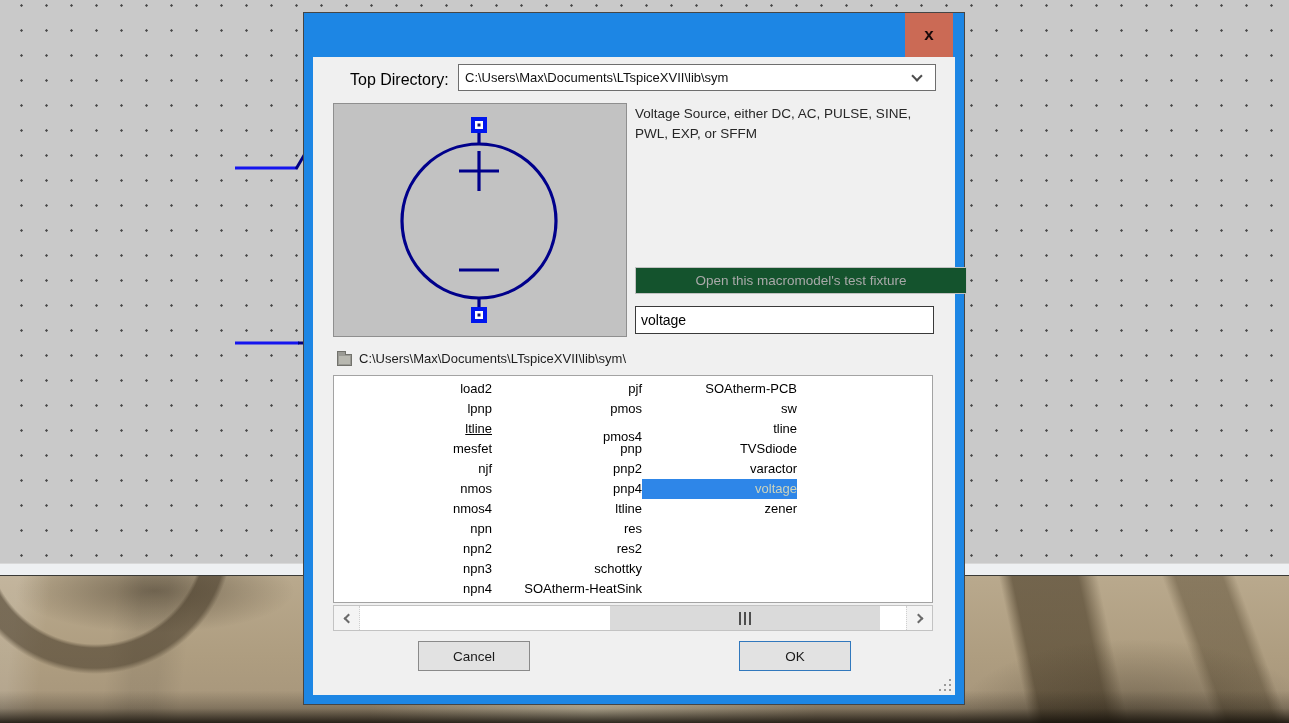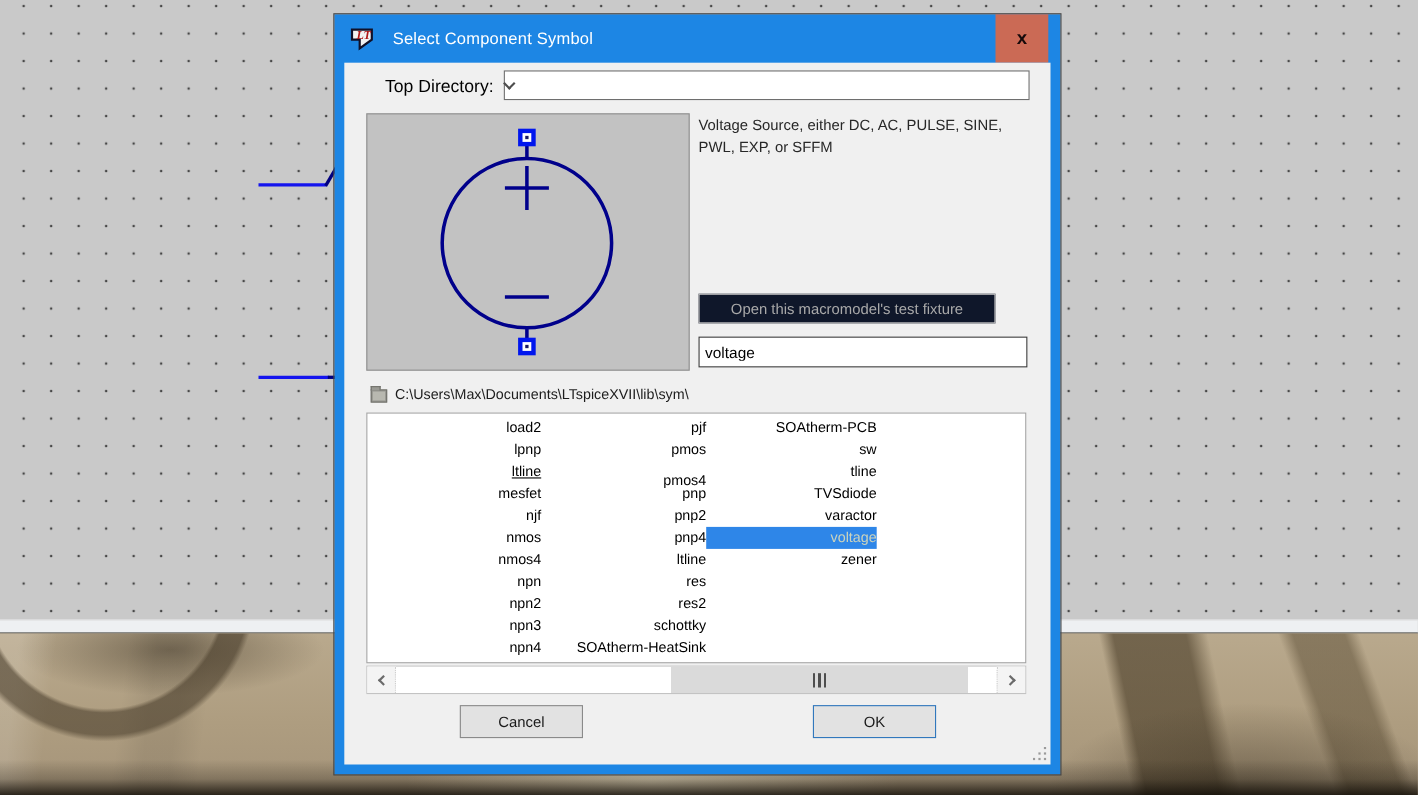--- a/index.html
+++ b/index.html
@@ -59,22 +59,22 @@
   .chev { display:inline-block; width:8px; height:8px; border-right:2px solid #4d4d4d; border-bottom:2px solid #4d4d4d; }
   .chev.down { transform:rotate(45deg); margin:-4px 14px 0 0; }
   .chev.left  { transform:rotate(135deg); margin-left:3px; }
   .chev.right { transform:rotate(-45deg); margin-right:3px; }
 
   
   .preview { position:absolute; left:20px; top:46px; width:294px; height:234px; background:#c2c2c2; border:1px solid #8f8f8f; }
   .desc { position:absolute; left:322px; top:47px; width:302px; font-size:13.5px; line-height:20px; color:#272727; }
 
   .macro-btn {
-    position:absolute; left:322px; top:210px; width:270px; height:27px;
-    background:#0f172a; border:1px solid #c2c2c2; color:#a9a9a9;
+    position:absolute; left:322px; top:210px; width:332px; height:27px;
+    background:#14532d; border:1px solid #c2c2c2; color:#a9a9a9;
     font-size:13.5px; display:flex; align-items:center; justify-content:center;
   }
   .search-box {
     position:absolute; left:322px; top:249px; width:299px; height:28px;
     background:#fff; border:1px solid #3a3a3a; font-size:14px; color:#000;
     font-family:"Liberation Sans", sans-serif; padding:0 5px; outline:none;
   }
 
   
   .folder-ico { position:absolute; left:24px; top:297px; width:15px; height:12px; background:#9a9a94; border:1px solid #72726c; }
@@ -119,35 +119,29 @@
       <line x1="298" y1="343" x2="306" y2="343" stroke="#000080" stroke-width="3"></line>
     </svg>
   </div>
   <div class="sch-scroll-strip"></div>
   <div class="sch-bottom-line"></div>
 
   <div class="desktop"></div>
 
   <div class="dialog">
 
-    <div class="titlebar">
-      <svg class="app-icon" viewBox="0 0 28 24">
-        <polygon points="2,4 20,4 20,13 9,21 9,13 2,13" fill="#f2f2f2" stroke="#101028" stroke-width="2"></polygon>
-        <text x="6" y="12" font-size="11" font-style="italic" font-weight="bold" fill="#b01818" font-family="Liberation Serif, serif">LT</text>
-      </svg>
-      <span class="title-text">Select Component Symbol</span>
-    </div>
     <div class="close-btn">
       <span>x</span>
     </div>
 
     <div class="client">
 
       <span class="td-label">Top Directory:</span>
       <div class="combo">
+        <span class="combo-text">C:\Users\Max\Documents\LTspiceXVII\lib\sym</span>
         <span class="chev down"></span>
       </div>
 
       <div class="preview">
         <svg width="292" height="232" viewBox="0 0 292 232">
           <circle cx="145" cy="117" r="77" fill="none" stroke="#00008b" stroke-width="3.2"></circle>
           <line x1="145" y1="27" x2="145" y2="40" stroke="#00008b" stroke-width="3.2"></line>
           <line x1="145" y1="194" x2="145" y2="207" stroke="#00008b" stroke-width="3.2"></line>
           <line x1="125" y1="67" x2="165" y2="67" stroke="#00008b" stroke-width="3.2"></line>
           <line x1="145" y1="47" x2="145" y2="87" stroke="#00008b" stroke-width="3.2"></line>

